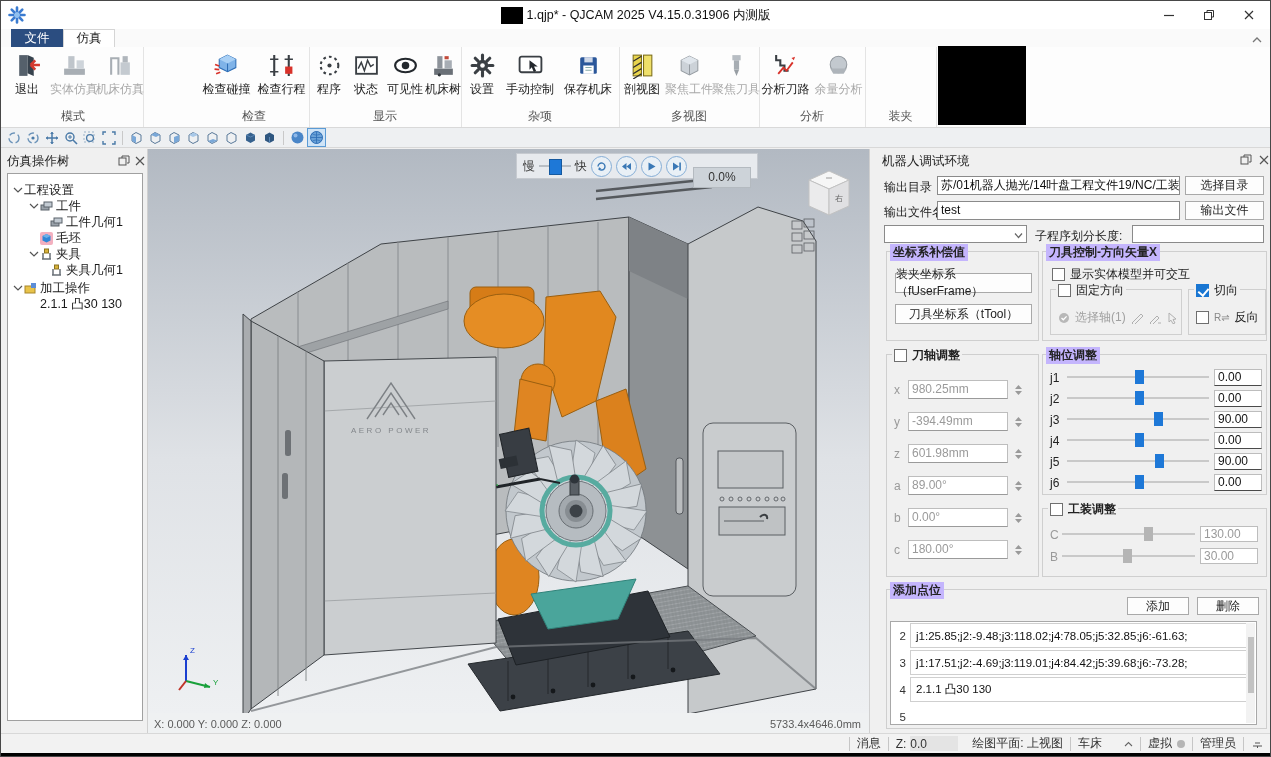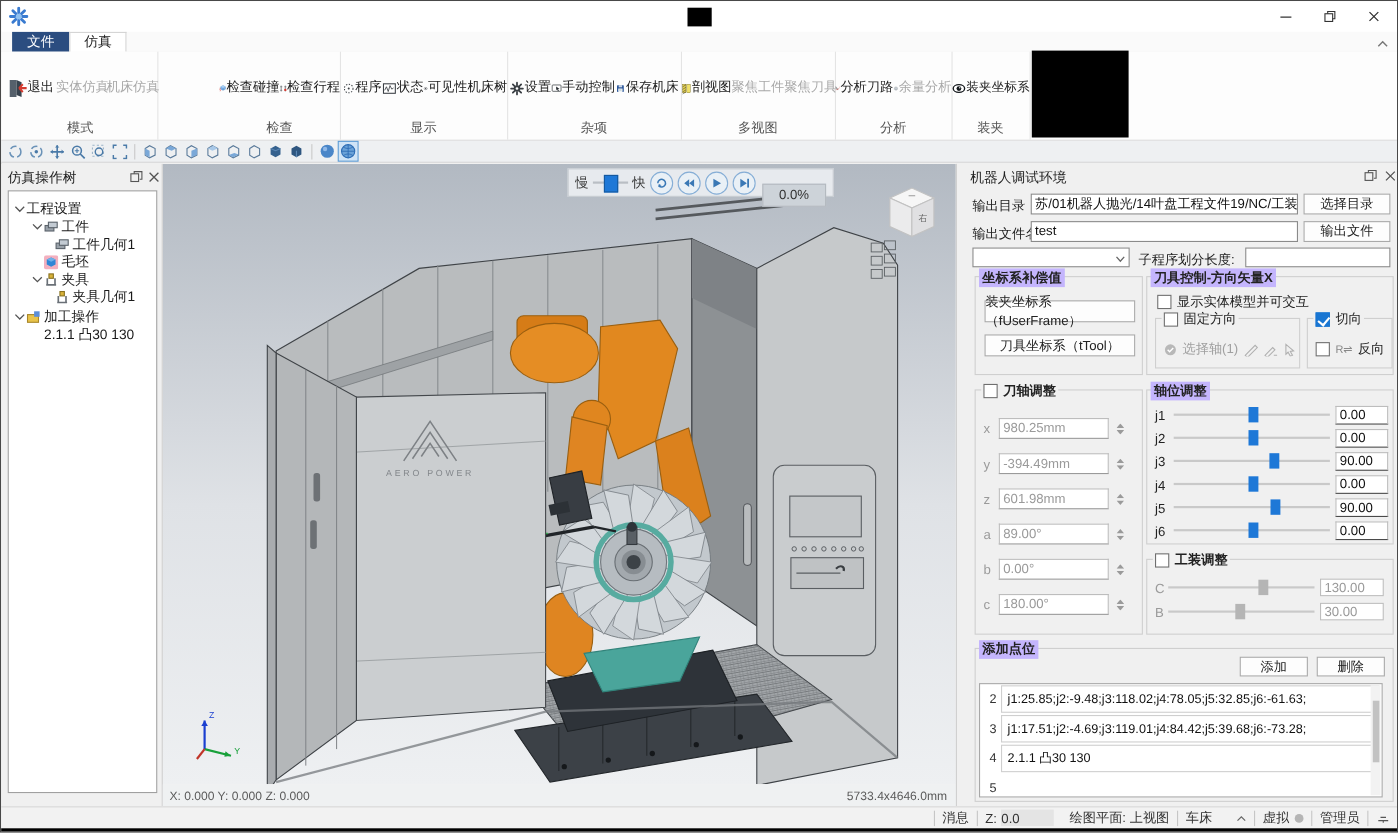--- a/index.html
+++ b/index.html
@@ -11,21 +11,21 @@
   .redact{background:#000;display:inline-block;}
   .winbtn{position:absolute;top:0;width:40px;height:28px;display:flex;align-items:center;justify-content:center;}
   
   .tab{position:absolute;top:28px;height:18px;width:52px;display:flex;align-items:center;justify-content:center;font-size:12.5px;}
   .tab.sel-file{background:#2b4d80;color:#fff;}
   .tab.sel-sim{background:#fff;color:#222;border:1px solid #d5d5d5;border-bottom:none;box-sizing:border-box;}
   
   .ribbon{position:absolute;left:0;top:46px;width:100%;height:80px;background:#fdfdfd;border-bottom:1px solid #d9d9d9;}
   .rgroup{position:absolute;top:0;height:80px;border-right:1px solid #e4e4e4;}
   .glab{position:absolute;bottom:2px;width:100%;text-align:center;font-size:12px;color:#555;white-space:nowrap;}
-  .ritem{position:absolute;top:1px;height:60px;display:flex;align-items:center;}
+  .ritem{position:absolute;top:1px;height:60px;display:flex;flex-direction:column;align-items:center;}
   .ritem .ric{width:27px;height:27px;margin-top:4px;}
   .rlab{font-size:12px;color:#222;white-space:nowrap;margin-top:2px;}
   .ritem.dis .rlab{color:#a8a8a8;}
   
   .vtoolbar{position:absolute;left:0;top:127px;width:100%;height:20px;background:#eef0f2;border-bottom:1px solid #d8d8d8;display:flex;align-items:center;padding-left:4px;box-sizing:border-box;gap:2px;}
   .vt{width:17px;height:17px;display:flex;align-items:center;justify-content:center;}
   .vt.sel{background:#cfe4f7;outline:1px solid #5b9bd5;}
   .vsep{width:1px;height:14px;background:#c9c9c9;margin:0 3px;}
   
   .panel-h{font-size:12.5px;color:#222;}
@@ -78,20 +78,21 @@
 
   <div class="titlebar">
     <svg class="abs" style="left:7px;top:5px" width="18" height="18" viewBox="0 0 18 18">
       <g stroke="#3a7bd0" stroke-width="2.6" stroke-linecap="round">
         <path d="M9 1.5v4M9 12.5v4M1.5 9h4M12.5 9h4M3.7 3.7l2.8 2.8M11.5 11.5l2.8 2.8M14.3 3.7l-2.8 2.8M6.5 11.5l-2.8 2.8"></path>
       </g>
       <circle cx="9" cy="9" r="2.6" fill="#8fc0f0"></circle>
     </svg>
     <div class="title-center">
       <span class="redact" style="width:22px;height:17px"></span>
+      <span>1.qjp* - QJCAM 2025 V4.15.0.31906 内测版</span>
     </div>
     <div class="winbtn" style="left:1148px">
       <svg width="12" height="12" viewBox="0 0 12 12">
           <path d="M1 6.5h10" stroke="#333" stroke-width="1.2"></path>
         </svg>
     </div>
     <div class="winbtn" style="left:1188px">
       <svg width="12" height="12" viewBox="0 0 12 12">
           <rect x="1.5" y="3.5" width="7" height="7" fill="none" stroke="#333"></rect>
           <path d="M4 3.5V1.5h6.5V8H8.5" fill="none" stroke="#333"></path>
@@ -274,28 +275,20 @@
         <svg class="ric" viewBox="0 0 26 26">
           <circle cx="13" cy="12" r="8" fill="#c3c9cf" stroke="#949aa0"></circle>
             <path d="M5 16h16l-3 5H8z" fill="#aeb4ba"></path>
         </svg>
         <span class="rlab">余量分析</span>
       </div>
       <div class="glab">分析</div>
     </div>
 
     <div class="rgroup" style="left:864px;width:71px">
-      <div class="ritem" style="left:0;width:71px">
-        <svg class="ric" viewBox="0 0 26 26">
-          <ellipse cx="13" cy="13" rx="10" ry="6.8" fill="#fff" stroke="#14181c" stroke-width="2.4"></ellipse>
-            <circle cx="13" cy="13" r="4.2" fill="#14181c"></circle>
-            <circle cx="14.5" cy="11.5" r="1.2" fill="#fff"></circle>
-        </svg>
-        <span class="rlab" style="font-size:11.5px">装夹坐标系</span>
-      </div>
       <div class="glab">装夹</div>
     </div>
 
     <div class="abs redact" style="left:937px;top:-1px;width:88px;height:79px"></div>
 
     <svg class="abs" style="left:1250px;top:-12px" width="12" height="9" viewBox="0 0 12 9">
       <path d="M2 7l4-4 4 4" fill="none" stroke="#777" stroke-width="1.3"></path>
     </svg>
   </div>
 

